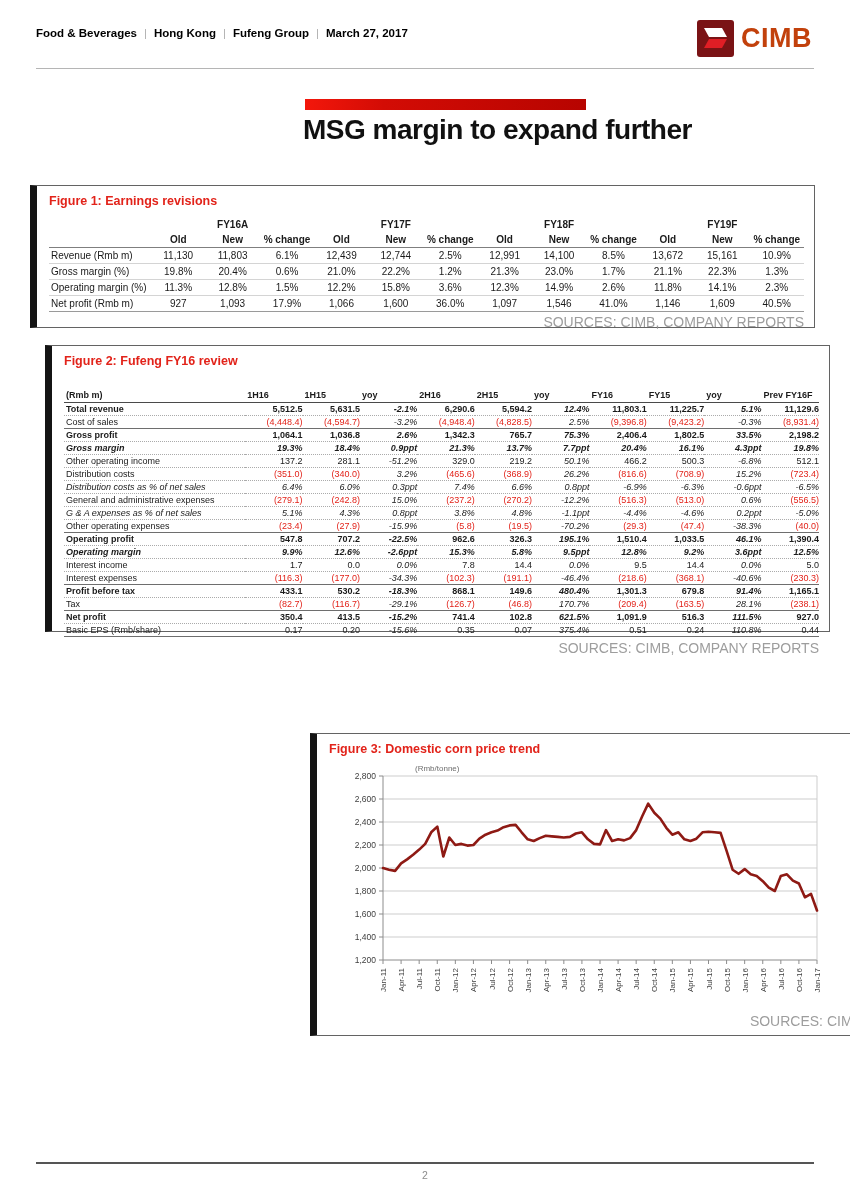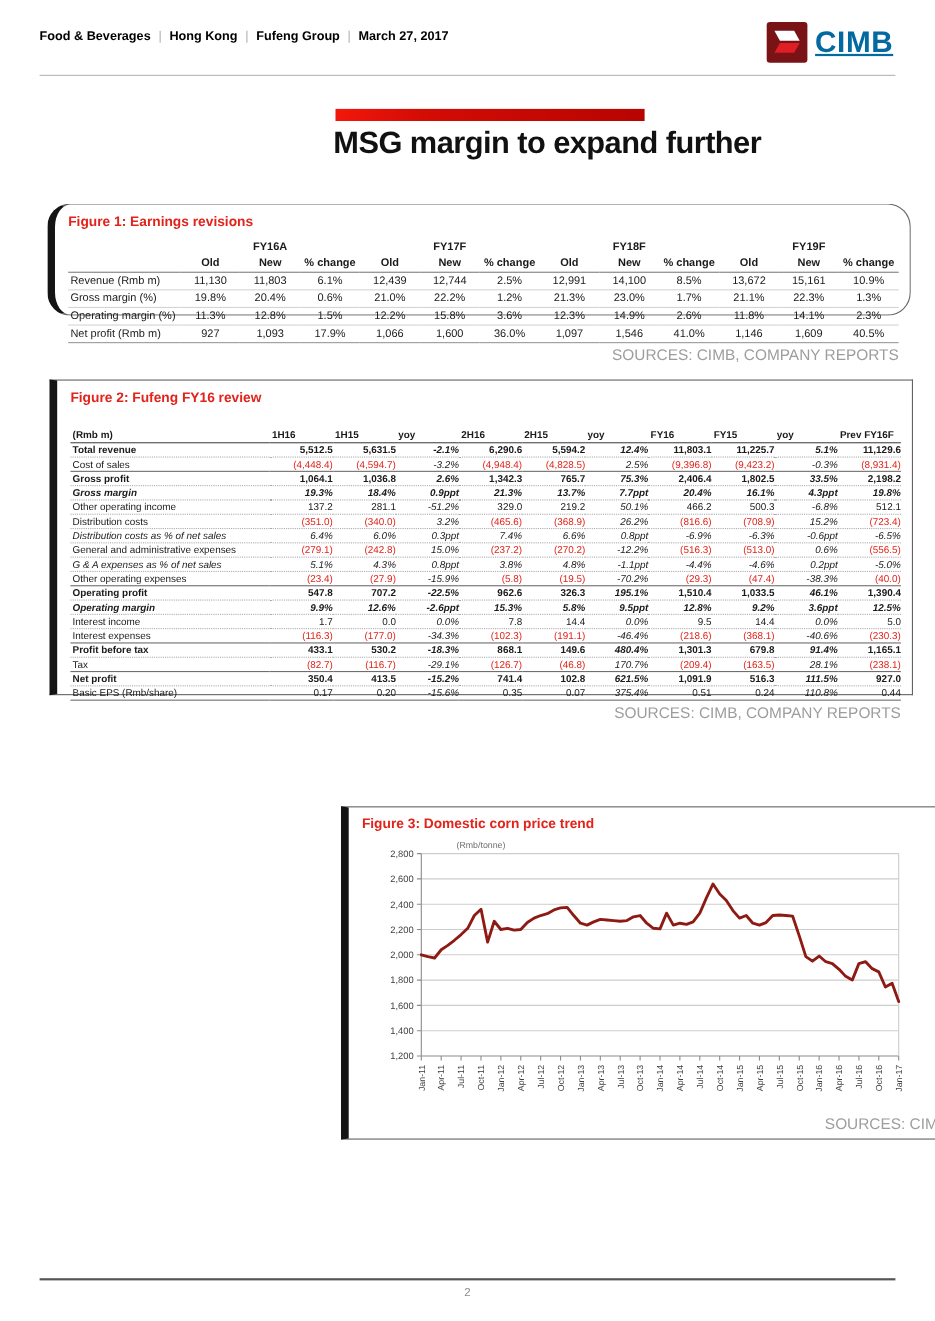--- a/index.html
+++ b/index.html
@@ -6,33 +6,33 @@
   .page{
     position:relative;width:850px;height:1201px;margin:0 auto;background:#ffffff;
     font-family:"Liberation Sans",sans-serif;color:#1a1a1a;overflow:hidden;
     outline:1px solid #cccccc;
   }
   
   .breadcrumb{position:absolute;left:36px;top:27px;font-size:11.5px;font-weight:bold;color:#000;}
   .breadcrumb .sep{color:#b0b0b0;font-weight:normal;padding:0 7px;}
   .logo{position:absolute;top:20px;right:38px;display:flex;align-items:center;gap:7px;}
   .logo-square{width:37px;height:37px;border-radius:3px;background:#7a1315;display:block;}
-  .logo-text{font-size:27px;font-weight:bold;color:#0369a1;letter-spacing:0.5px;text-decoration:underline;}
+  .logo-text{font-size:27px;font-weight:bold;color:#c2410c;letter-spacing:0.5px;}
   .header-rule{position:absolute;top:68px;left:36px;right:36px;border-top:1px solid #b5b5b5;}
   
   .title-bar{position:absolute;left:305px;top:99px;width:281px;height:11px;
     background:linear-gradient(90deg,#f3170b 0%,#d30c05 28%,#b70400 100%);}
   .report-title{position:absolute;left:303px;top:114px;margin:0;font-size:28px;font-weight:bold;
     letter-spacing:-0.5px;color:#111;}
   
   .figure{position:absolute;background:#fff;border:1px solid #636363;border-left:7px solid #141414;
     box-sizing:border-box;padding:6px 10px 4px 12px;}
   .fig-title{margin:2px 0 0 0;font-size:12.5px;font-weight:bold;color:#e2231a;}
   .source{color:#9d9d9d;font-size:14px;text-align:right;}
-  #figure1{left:43px;top:185px;width:785px;height:102px;border-radius:21px;}
+  #figure1{left:30px;top:185px;width:785px;height:143px;}
   #figure2{left:45px;top:345px;width:785px;height:287px;}
   #figure3{left:310px;top:685px;width:608px;height:303px;margin-top:48px;}
   
   #fig1-table{width:100%;border-collapse:collapse;margin-top:9px;font-size:10px;}
   #fig1-table td{padding:2px 2px;text-align:center;}
   #fig1-table td.lbl{text-align:left;padding-left:2px;}
   #fig1-table .grp{font-weight:bold;}
   #fig1-table .sub{font-weight:bold;border-bottom:1px solid #7f7f7f;}
   #fig1-table tr.data td{border-bottom:1px solid #d4d4d4;}
   #fig1-table tr.data:last-child td{border-bottom:1px solid #9a9a9a;}

